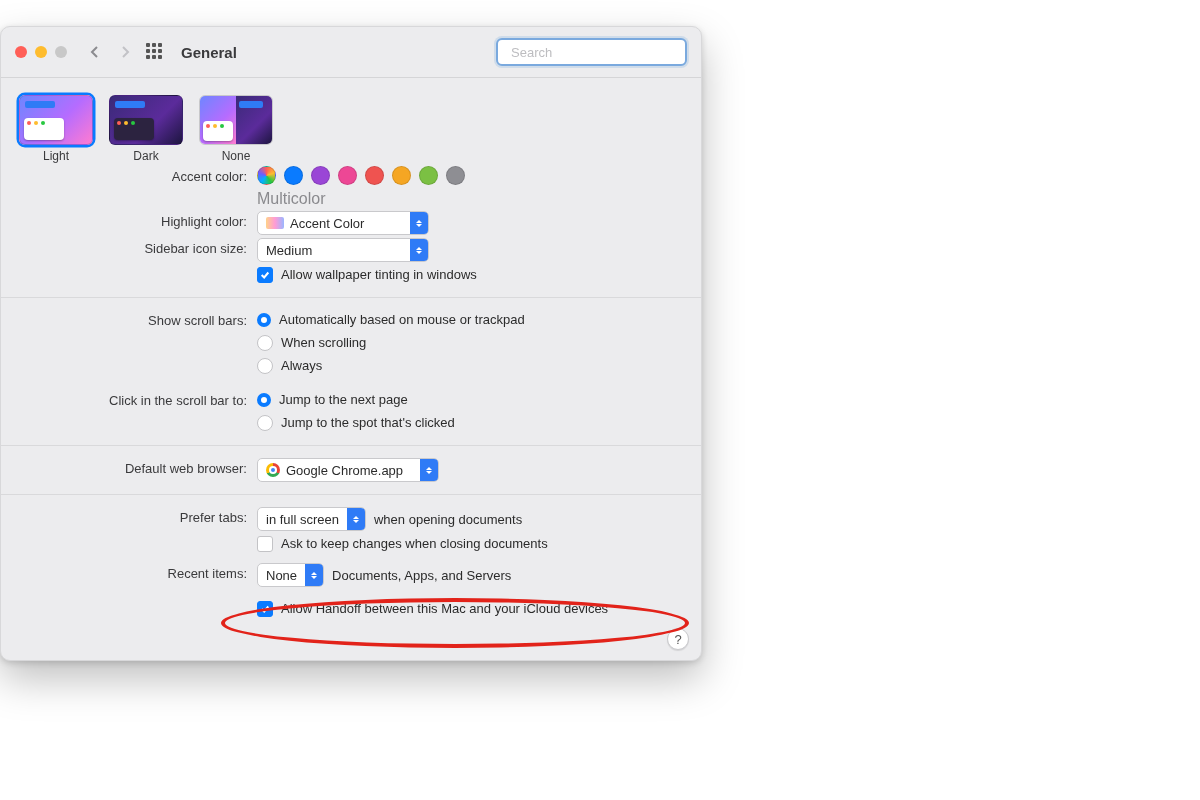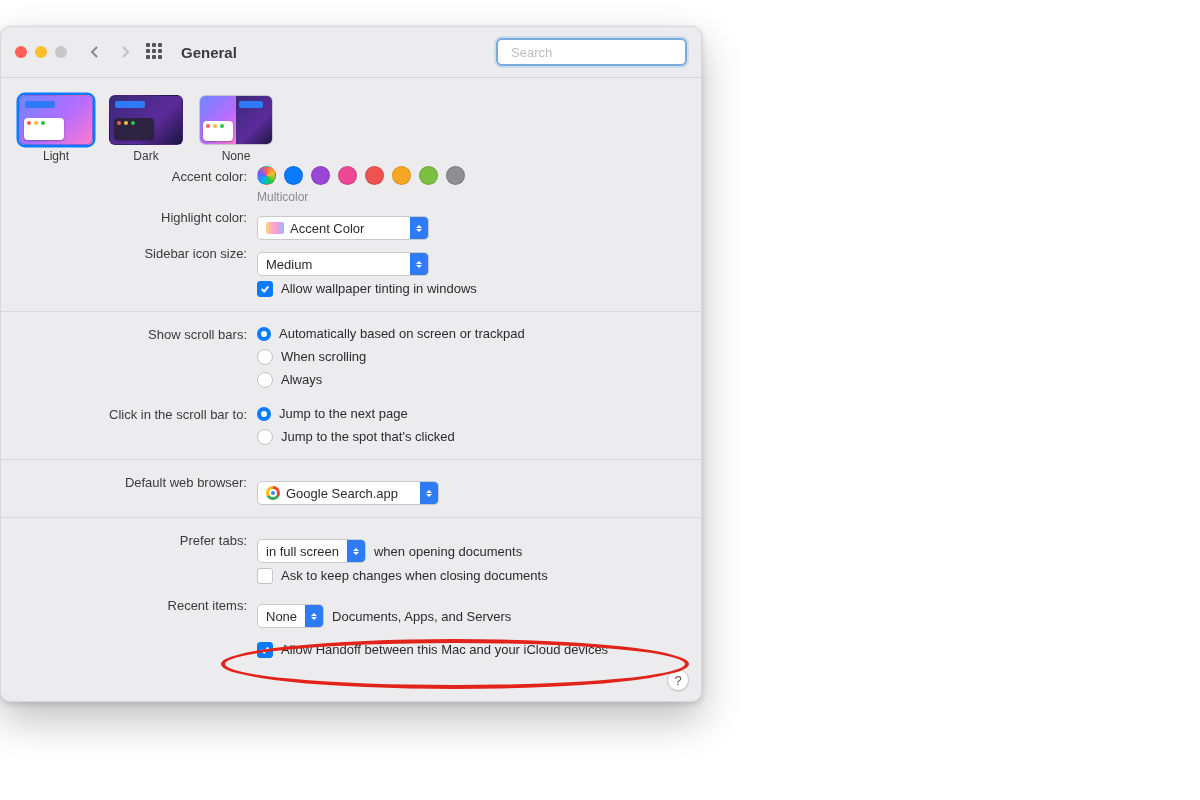--- a/index.html
+++ b/index.html
@@ -18,41 +18,41 @@
   .spacer{flex:1;}
   .search{display:flex;align-items:center;width:175px;height:24px;border:2.5px solid #7aa9de;border-radius:6px;background:#fff;padding:0 6px;gap:5px;box-shadow:0 0 0 2px rgba(120,170,222,.25);}
   .search svg{width:12px;height:12px;stroke:#888;fill:none;stroke-width:2;}
   .search input{border:none;outline:none;font-size:13px;flex:1;background:transparent;color:#8b5cf6;}
   .search input::placeholder{color:#bdbdc0;}
   
   .pane{padding:14px 18px 24px 18px;}
   .row{display:flex;align-items:flex-start;margin:3px 0;}
   .lbl{width:228px;text-align:right;padding-right:10px;padding-top:3px;color:#3a3a3c;}
   .ctl{flex:1;display:flex;flex-direction:column;gap:3px;}
-  .inline{display:flex;align-items:center;gap:8px;flex-wrap:wrap;margin-top:9px;}
+  .inline{display:flex;align-items:center;gap:8px;flex-wrap:wrap;}
   
   .thumbs{display:flex;gap:16px;}
   .thumb{display:flex;flex-direction:column;align-items:center;gap:4px;}
   .th-box{width:72px;height:48px;border-radius:6px;position:relative;overflow:hidden;border:1px solid rgba(0,0,0,.15);}
   .th-sel{box-shadow:0 0 0 2.5px #0a7bff;}
   .th-light{background:linear-gradient(135deg,#6e86ff 0%,#b56cff 55%,#ff7bd1 100%);}
   .th-dark{background:linear-gradient(135deg,#3a2a78 0%,#5b2b9b 60%,#1d1540 100%);}
   .th-auto{display:flex;}
   .th-auto .half{flex:1;}
   .mini-top{position:absolute;top:5px;left:5px;width:30px;height:7px;border-radius:2px;}
   .mini-win{position:absolute;bottom:4px;left:4px;width:40px;height:22px;border-radius:4px;box-shadow:0 1px 2px rgba(0,0,0,.3);}
   .mini-dots{display:flex;gap:3px;padding:3px 0 0 3px;}
   .mini-dots i{width:4px;height:4px;border-radius:50%;}
   .d1{background:#ff5f57;}.d2{background:#febc2e;}.d3{background:#28c840;}
   .tcap{font-size:12px;color:#3a3a3c;}
   
   .swatches{display:flex;gap:8px;align-items:center;}
   .sw{width:17px;height:17px;border-radius:50%;border:1px solid rgba(0,0,0,.12);}
   .sw.multi{background:conic-gradient(#ff5f57,#febc2e,#28c840,#02b1ff,#6e5cff,#ff5f57);}
-  .subcap{font-size:12px;color:#8a8a8e;margin-top:2px;}
+  .subcap{font-size:16px;color:#8a8a8e;margin-top:2px;}
   
   .popup{display:inline-flex;align-items:center;height:22px;background:#fff;border:1px solid #c9c9cc;border-radius:5px;overflow:hidden;font-size:13px;}
   .popup .pv{padding:0 8px;display:flex;align-items:center;gap:6px;}
   .popup .arr{width:18px;height:22px;background:#2f7bf6;display:flex;flex-direction:column;align-items:center;justify-content:center;gap:1px;}
   .popup .arr span{width:0;height:0;border-left:3px solid transparent;border-right:3px solid transparent;}
   .popup .arr .up{border-bottom:3px solid #fff;}
   .popup .arr .down{border-top:3px solid #fff;}
   .hlswatch{width:18px;height:12px;border-radius:2px;background:linear-gradient(90deg,#ffd28a,#ff9bd5,#9bb6ff);}
   
   .chk{width:14px;height:14px;border-radius:3px;border:1px solid #c3c3c6;background:#fff;display:inline-flex;align-items:center;justify-content:center;flex:0 0 auto;}
@@ -238,21 +238,21 @@
             </div>
       </div>
 
       <hr class="sep">
 
       <div class="row">
         <div class="lbl">Show scroll bars:</div>
         <div class="ctl">
           <div class="opt">
                 <div class="rad on"></div>
-                <span>Automatically based on screen or trackpad</span>
+                <span>Automatically based on mouse or trackpad</span>
               </div>
           <div class="opt">
                 <div class="rad"></div>
                 <span>When scrolling</span>
               </div>
           <div class="opt">
                 <div class="rad"></div>
                 <span>Always</span>
               </div>
         </div>
@@ -276,21 +276,21 @@
 
       <hr class="sep">
 
       <div class="row">
         <div class="lbl">Default web browser:</div>
         <div class="ctl">
               <div class="inline">
           <div class="popup" style="width:180px;">
             <div class="pv">
                     <div class="chrome-ico"></div>
-                    <span>Google Search.app</span>
+                    <span>Google Chrome.app</span>
                   </div>
             <div style="flex:1"></div>
             <div class="arr">
                     <span class="up"></span>
                     <span class="down"></span>
                   </div>
           </div>
         </div>
             </div>
       </div>

